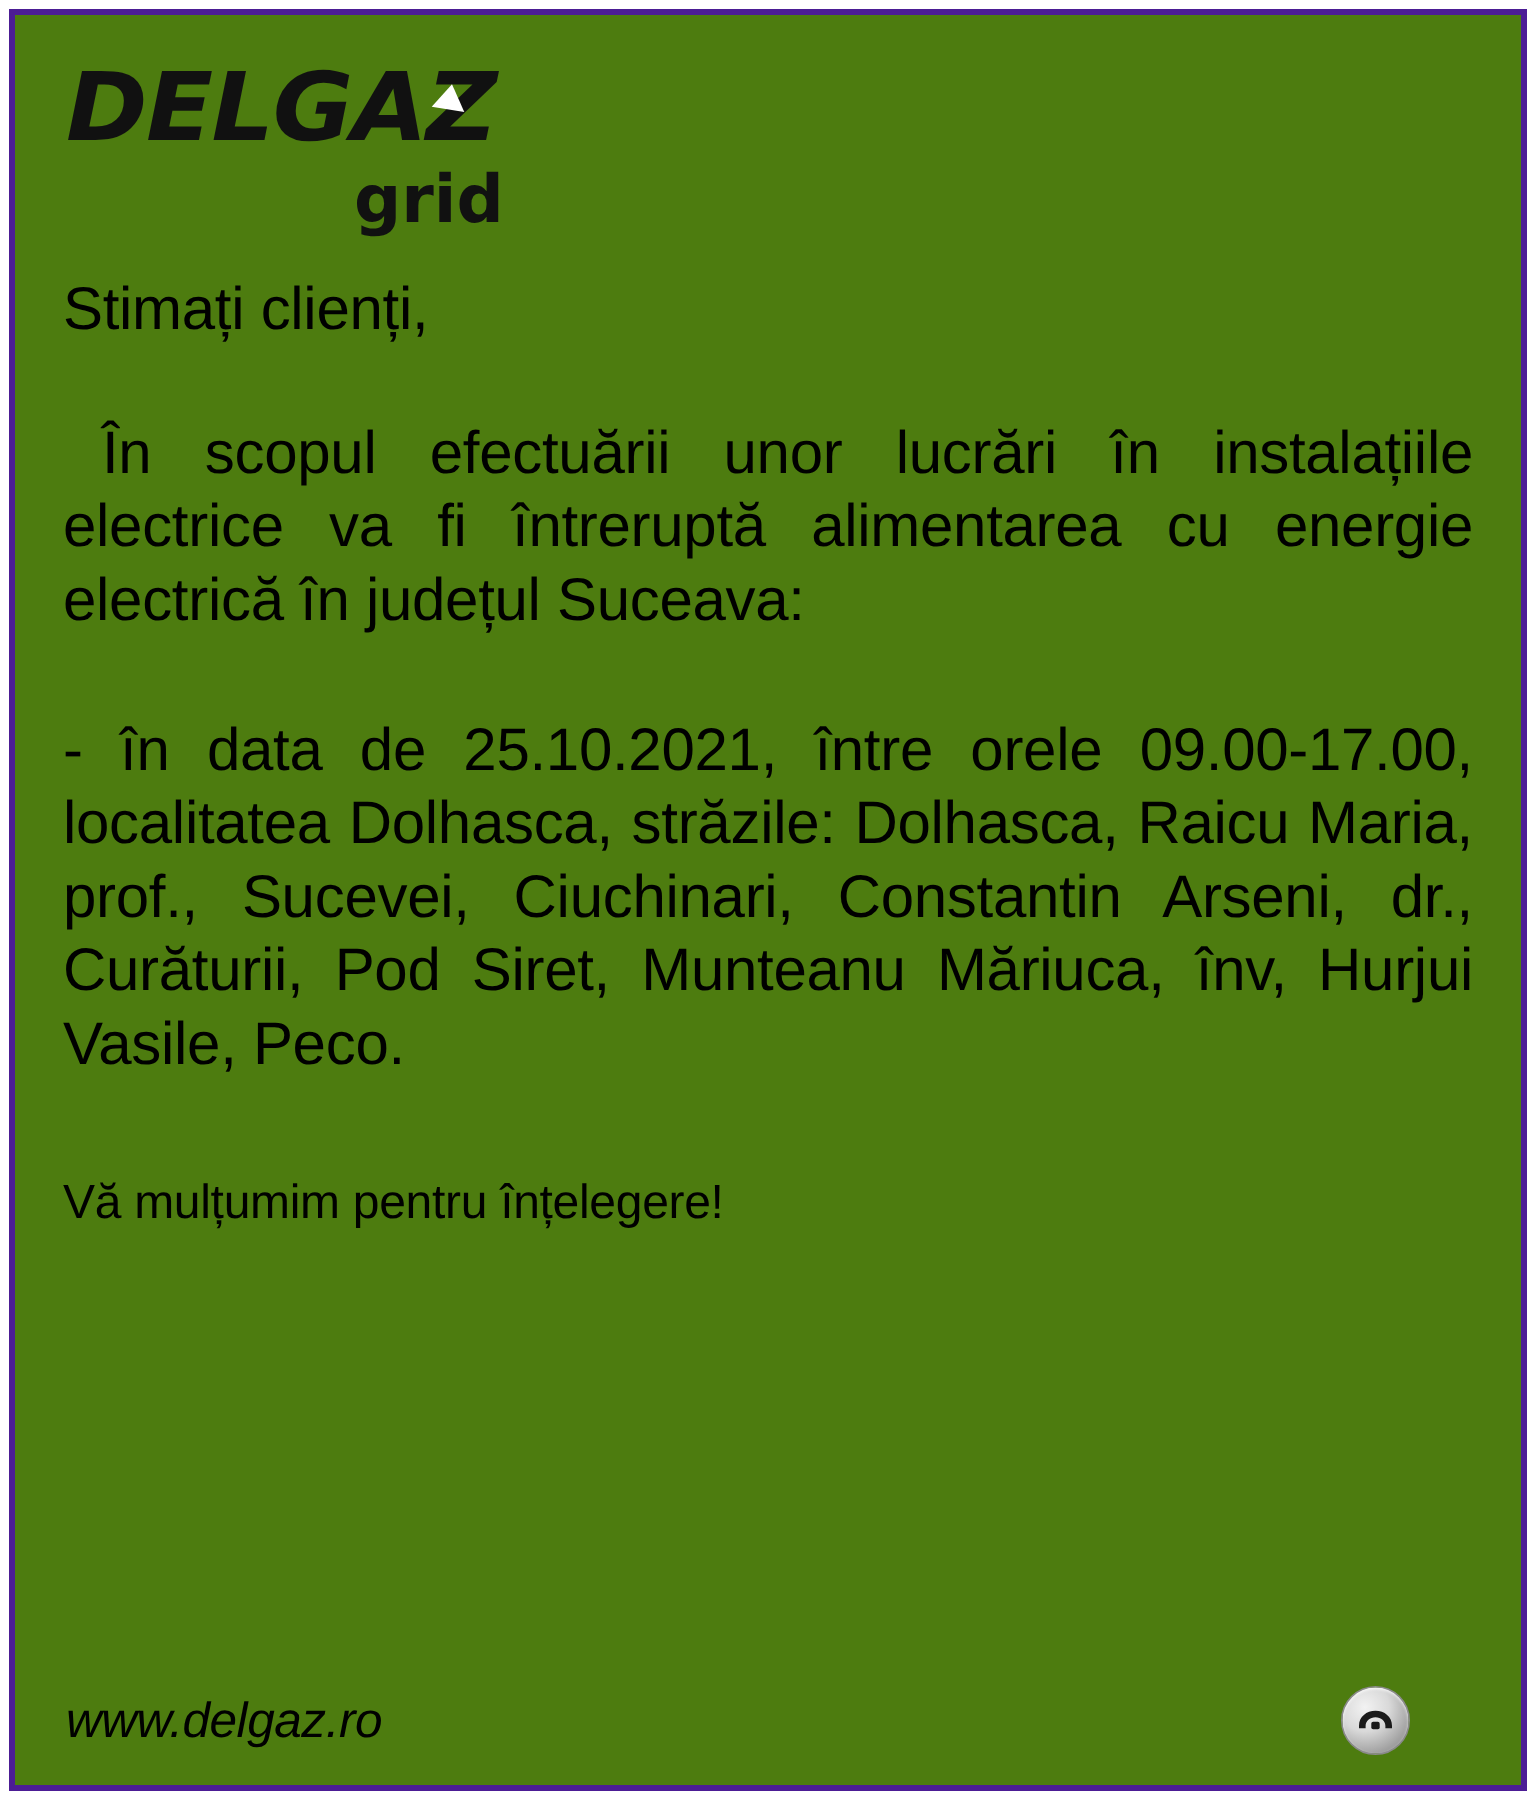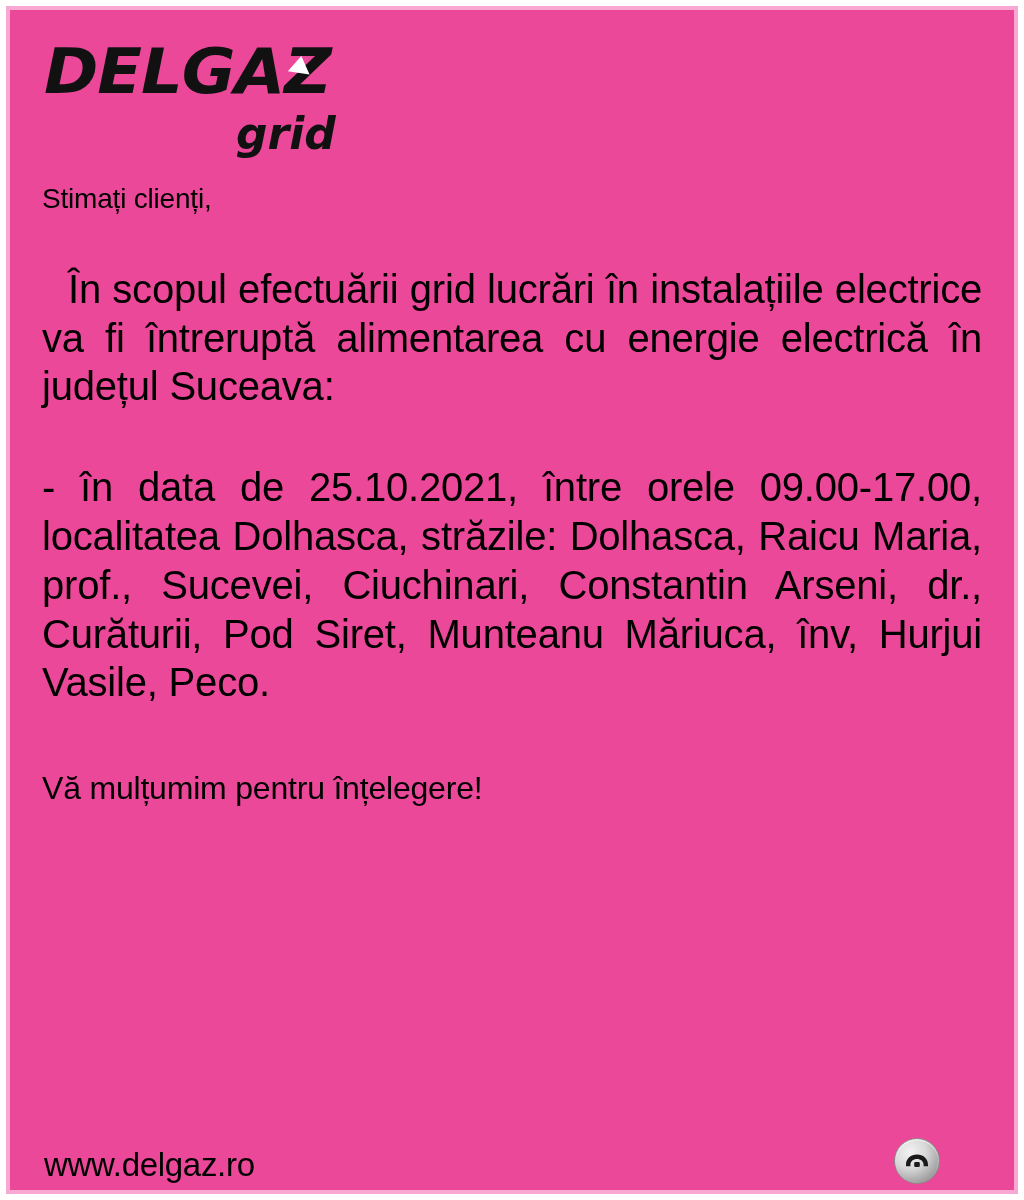--- a/index.html
+++ b/index.html
@@ -20,22 +20,22 @@
     height: 1200px;
     box-sizing: border-box;
     background: #ffffff;
     padding: 6px;
   }
   .frame {
     position: relative;
     width: 100%;
     height: 100%;
     box-sizing: border-box;
-    border: 4px solid #f9a8d4;
-    background: #ec4899;
+    border: 4px solid #4c1d95;
+    background: #4d7c0f;
     padding: 18px 26px 0 26px;
     display: flex;
     flex-direction: column;
   }
   
   .logo-block {
     position: relative;
     height: 140px;
     flex: none;
   }
@@ -52,21 +52,20 @@
     color: #111111;
     transform: scaleX(1.04);
     transform-origin: left center;
   }
   .logo-grid {
     position: absolute;
     left: 200px;
     top: 84px;
     font-family: "DejaVu Sans", sans-serif;
     font-weight: bold;
-    font-style: italic;
     font-size: 44px;
     line-height: 1;
     color: #111111;
   }
   
   .logo-accent {
     position: absolute;
     left: 253px;
     top: 28px;
     width: 0;
@@ -75,21 +74,21 @@
     border-right: 11px solid transparent;
     border-bottom: 17px solid #ffffff;
     transform: rotate(9deg);
   }
   
   .content {
     flex: 1 1 auto;
     padding: 0 6px;
   }
   .salut {
-    font-size: 28px;
+    font-size: 40px;
     line-height: 1.1;
     margin: 16px 0 0 0;
     letter-spacing: -0.2px;
   }
   .para {
     font-size: 40px;
     line-height: 1.22;
     text-align: justify;
     text-justify: inter-word;
     margin: 50px 0 0 0;
@@ -105,23 +104,24 @@
     font-size: 32px;
     line-height: 1.2;
     margin: 62px 0 0 0;
     letter-spacing: -0.2px;
   }
   
   .footer {
     flex: none;
     height: 74px;
     display: flex;
-    align-items: flex-end;
+    align-items: center;
     justify-content: space-between;
     padding: 0 8px 6px 8px;
+    font-style: italic;
   }
   .footer-left {
     font-size: 33px;
     letter-spacing: -0.3px;
   }
   .footer-mid {
     display: flex;
     align-items: center;
     justify-content: center;
     flex: 0 0 auto;
@@ -153,21 +153,21 @@
   <div class="frame">
 
     <div class="logo-block">
       <div class="logo-word">DELGAZ</div>
       <div class="logo-accent"></div>
       <div class="logo-grid">grid</div>
     </div>
 
     <div class="content">
       <p class="salut">Stimați clienți,</p>
-      <p class="para indent">În scopul efectuării grid lucrări în instalațiile electrice va fi întreruptă alimentarea cu energie electrică în județul Suceava:</p>
+      <p class="para indent">În scopul efectuării unor lucrări în instalațiile electrice va fi întreruptă alimentarea cu energie electrică în județul Suceava:</p>
       <p class="para last-line-normal">- în data de 25.10.2021, între orele 09.00-17.00, localitatea Dolhasca, străzile: Dolhasca, Raicu Maria, prof., Sucevei, Ciuchinari, Constantin Arseni, dr., Curăturii, Pod Siret, Munteanu Măriuca, înv, Hurjui Vasile, Peco.</p>
       <p class="thanks">Vă mulțumim pentru înțelegere!</p>
     </div>
 
     <div class="footer">
       <div class="footer-left">www.delgaz.ro</div>
       <div class="footer-mid">
         <span class="phone-badge">
           <svg width="26" height="18" viewBox="0 0 26 18" aria-hidden="true">
             <path d="M2 12.5 C2 6.5 7 2.5 13 2.5 C19 2.5 24 6.5 24 12.5 L24 14.2 L19.6 14.2 L19.6 12.6 C19.6 9.3 16.7 6.9 13 6.9 C9.3 6.9 6.4 9.3 6.4 12.6 L6.4 14.2 L2 14.2 Z" fill="#1a1a1a"></path>

